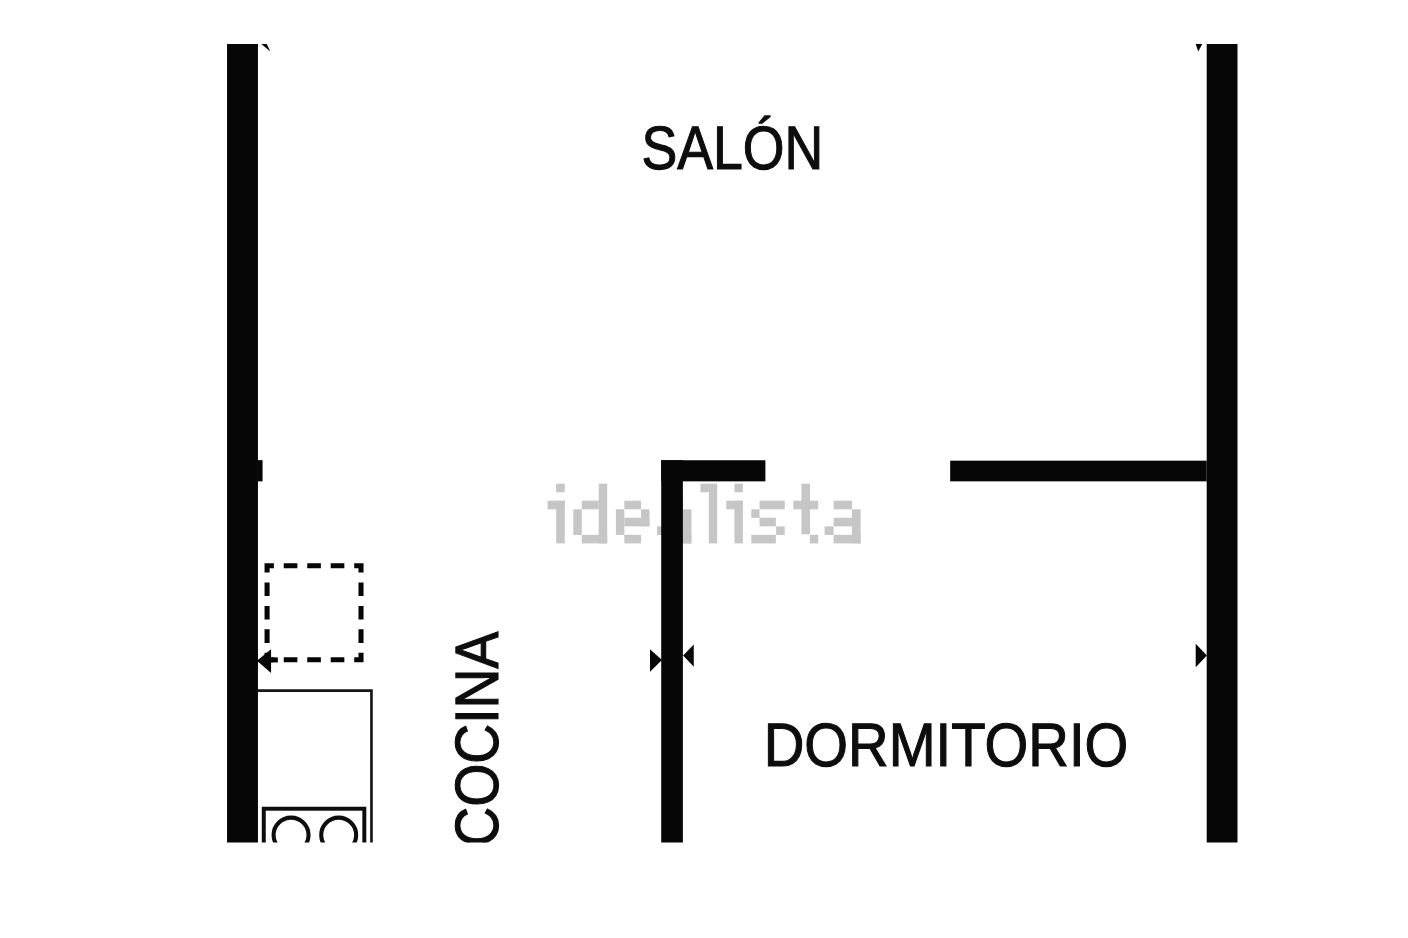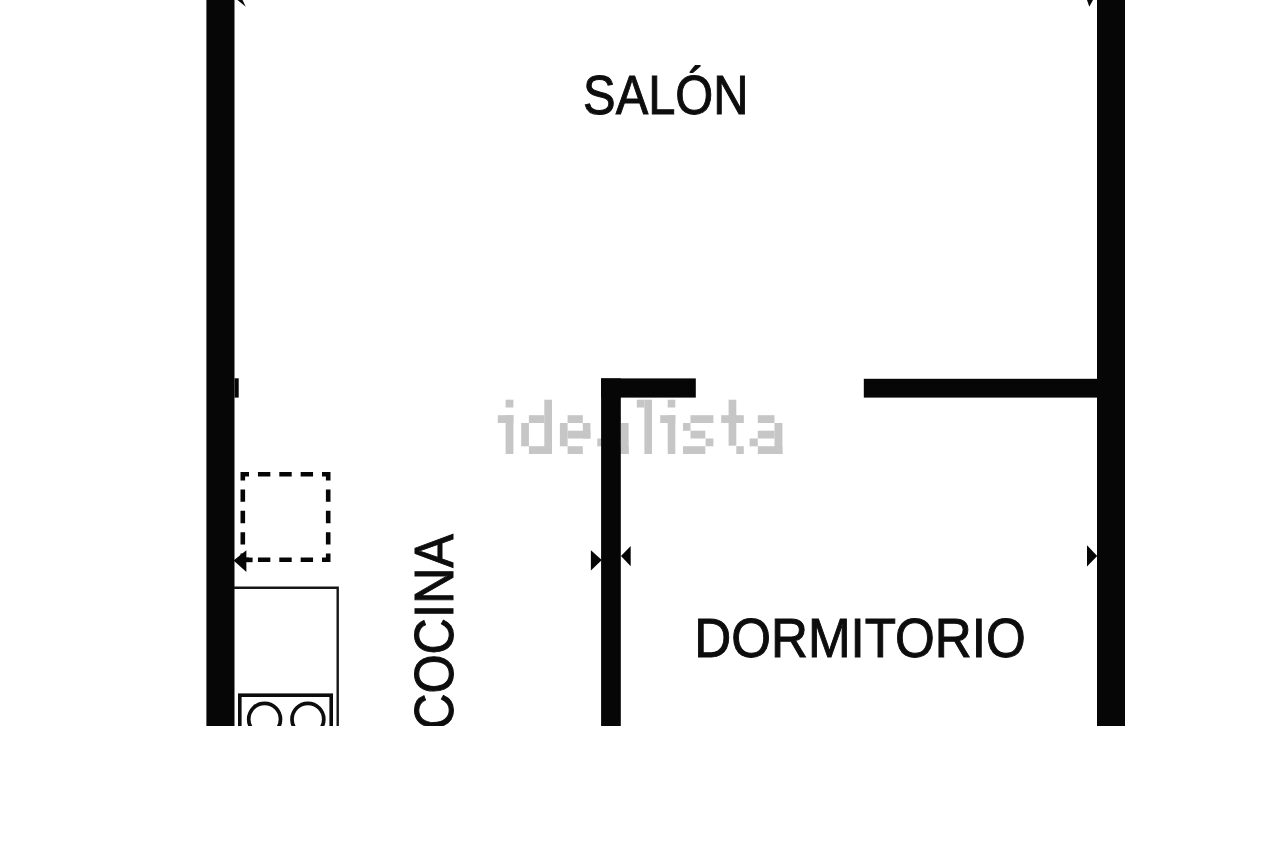--- a/index.html
+++ b/index.html
@@ -1,16 +1,16 @@
 <!DOCTYPE html>
 <html><head>
 <meta charset="utf-8">
 <style>
   html,body{margin:0;padding:0;background:#ffffff;}
-  #plan{width:1280px;height:726px;position:relative;overflow:hidden;}
+  #plan{width:1280px;height:726px;position:relative;overflow:hidden;margin-top:40px;}
   svg{display:block;}
   text{font-family:"Liberation Sans",sans-serif;fill:#0d0d0d;stroke:#0d0d0d;stroke-width:1;}
 </style>
 </head>
 <body>
 
 <div id="plan">
 <svg width="1280" height="853" viewBox="0 0 1280 853">
 
   <rect x="0" y="0" width="1280" height="853" fill="#ffffff"></rect>

